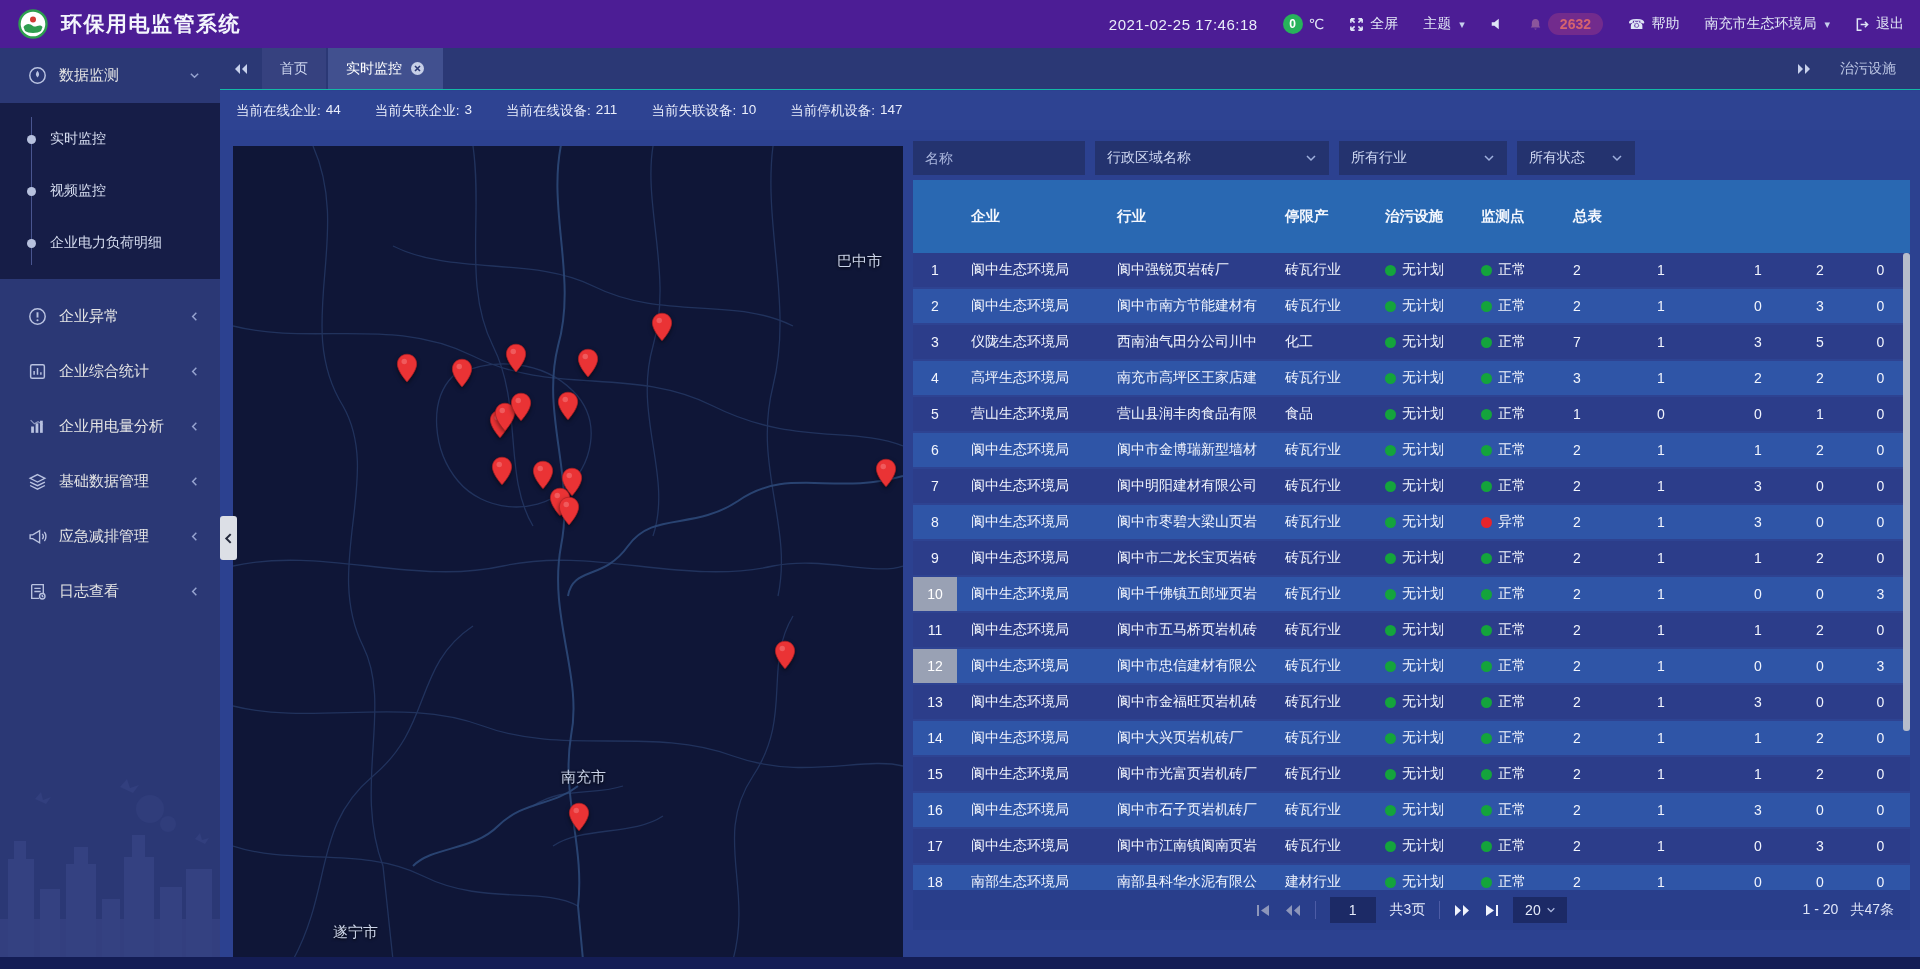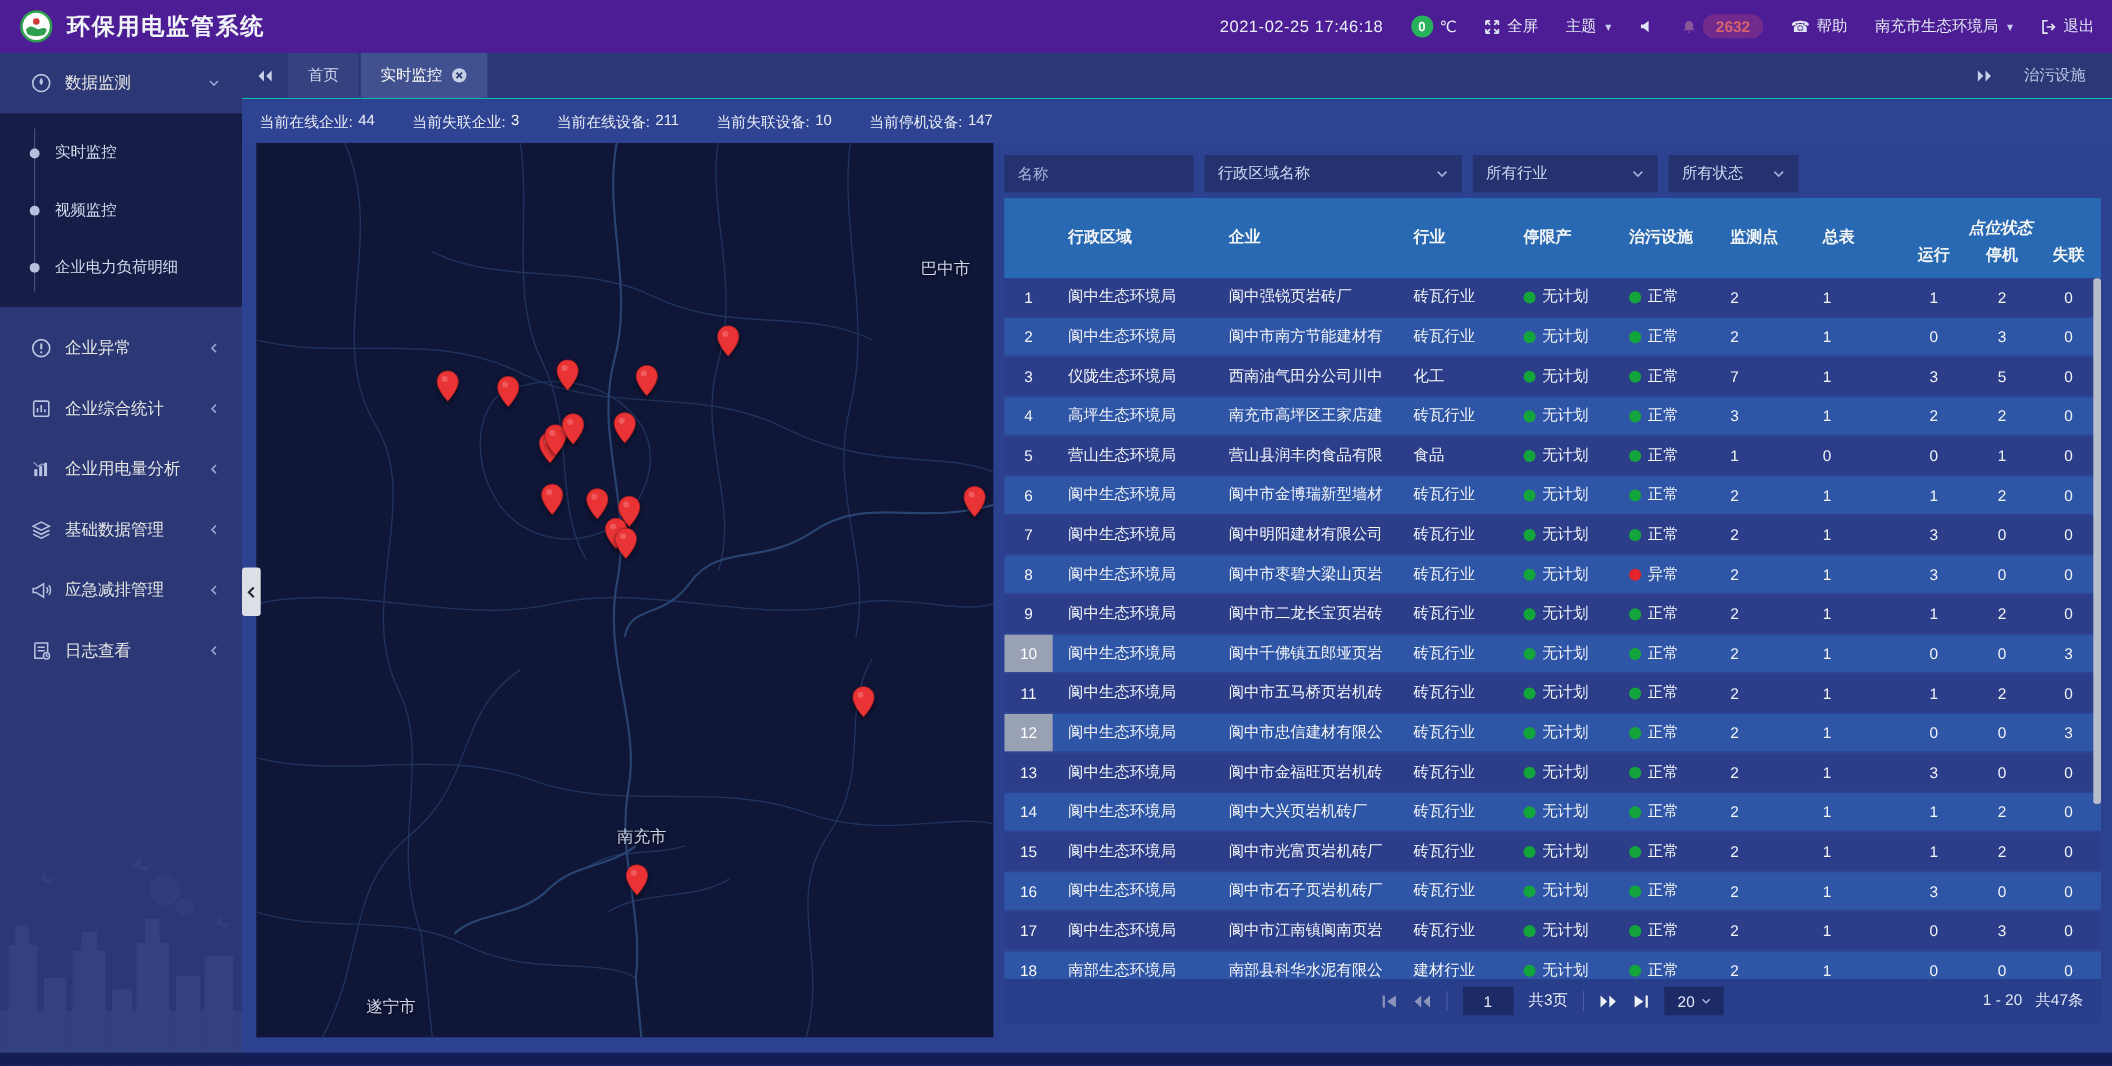--- a/index.html
+++ b/index.html
@@ -48,21 +48,21 @@
   .tab.home{background:#36417f}
   .tab.active{background:#41508f;color:#fff;gap:8px}
   .tabbar-right{margin-left:auto;display:flex;align-items:center;gap:28px;padding-right:24px;color:#b9c3e2;font-size:14px}
 
   
   #statsbar{position:absolute;left:220px;top:91px;width:1700px;height:39px;background:#2e4392;
     display:flex;align-items:center;padding-left:16px;gap:34px;font-size:13.5px;color:#e9edfb;z-index:4}
   .stat{display:flex;gap:5px;white-space:nowrap}
 
   
-  #map-panel{position:absolute;left:233px;top:129px;width:670px;height:814px;background:#0f1637;overflow:hidden;z-index:2;cursor:grab}
+  #map-panel{position:absolute;left:233px;top:146px;width:670px;height:814px;background:#0f1637;overflow:hidden;z-index:2;cursor:grab}
   .city-label{position:absolute;font-size:15px;color:#ccd5ea;text-shadow:0 1px 3px rgba(0,0,0,.9);white-space:nowrap}
   .pin{position:absolute;width:22px;height:30px;filter:drop-shadow(0 2px 2px rgba(0,0,0,.5));cursor:pointer}
 
   
   #right-panel{position:absolute;left:913px;top:141px;width:997px;height:814px;z-index:3}
   #filters{display:flex;gap:10px;height:34px}
   .f-input{width:172px;background:#24336f;border:none;outline:none;padding:0 12px;color:#dfe6f8;
     font-size:14px;font-family:inherit;box-sizing:border-box}
   .f-input::placeholder{color:#aab6dd;opacity:1}
   .f-select{display:flex;align-items:center;justify-content:space-between;padding:0 12px;background:#24336f;
@@ -545,35 +545,26 @@
         <svg width="12" height="12" viewBox="0 0 12 12" stroke="currentColor" stroke-width="1.5" fill="none">
             <polyline points="2,4 6,8 10,4"></polyline>
           </svg>
       </span>
     </div>
   </div>
 
   <div id="thead">
     <div class="th-left">
       <span class="th-cell th-num"></span>
-      <span class="th-cell">行政区域</span>
       <span class="th-cell">企业</span>
       <span class="th-cell">行业</span>
       <span class="th-cell">停限产</span>
       <span class="th-cell">治污设施</span>
       <span class="th-cell">监测点</span>
       <span class="th-cell">总表</span>
-    </div>
-    <div class="th-status">
-      <div class="th-status-top">点位状态</div>
-      <div class="th-status-bot">
-        <span>运行</span>
-        <span>停机</span>
-        <span>失联</span>
-      </div>
     </div>
   </div>
 
   <div id="tbody">
   <div class="trow">
     <span class="c-num">1</span>
     <span class="c-region">阆中生态环境局</span>
     <span class="c-company">阆中强锐页岩砖厂</span>
     <span class="c-industry">砖瓦行业</span>
     <span class="c-limit">

